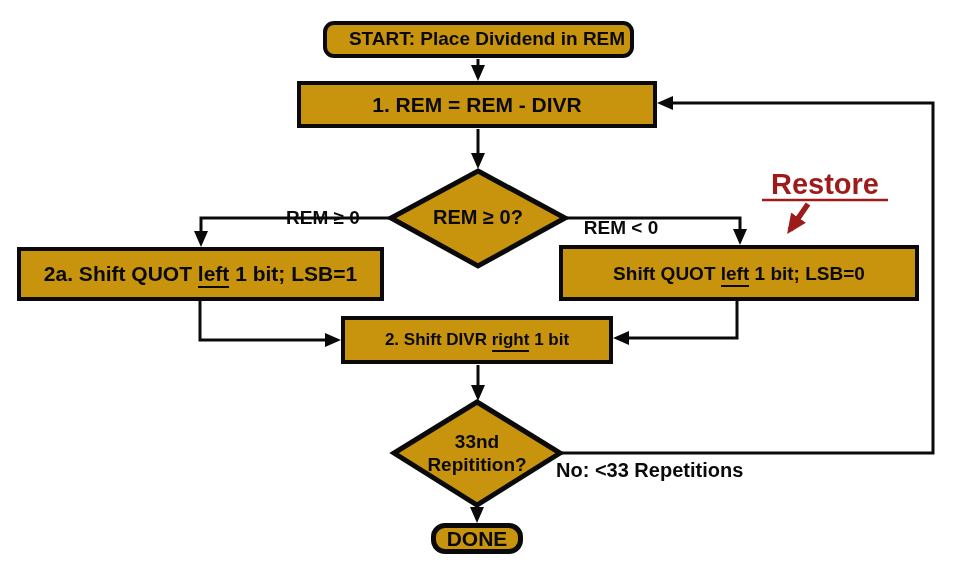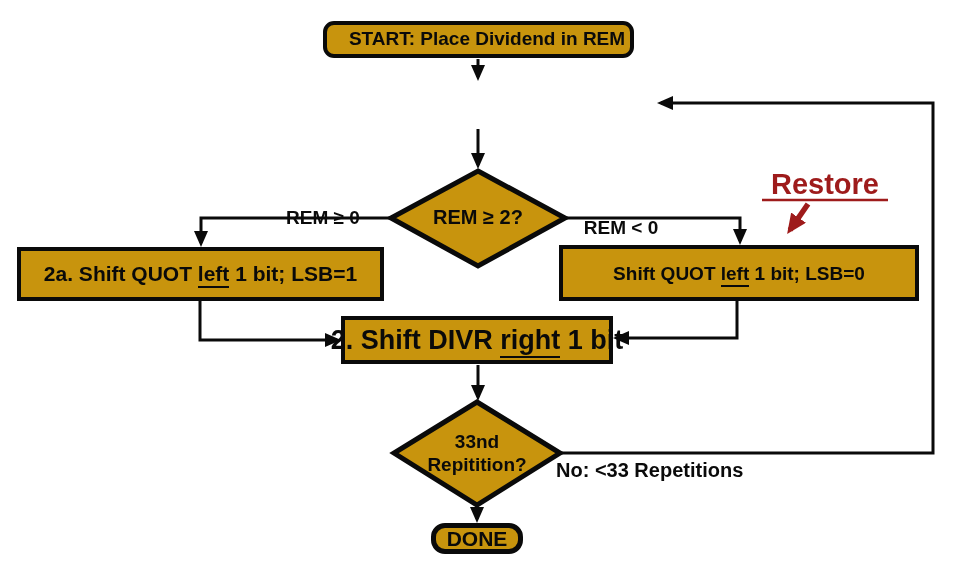--- a/index.html
+++ b/index.html
@@ -65,23 +65,26 @@
     <polygon class="diamond" points="477,402 560,453 477,505 394,453"></polygon>
 
     <line class="restore-line" x1="762" y1="200" x2="888" y2="200" stroke-width="2.5"></line>
     <line class="restore-line" x1="808" y1="204" x2="790" y2="230" stroke-width="5.5" marker-end="url(#redarr)"></line>
   </svg>
 
   <div class="node rounded" style="left:323px;top:21px;width:311px;height:37px;font-size:19px;padding-left:17px;">
     <span>START: Place Dividend in REM</span>
   </div>
 
+  <div class="node" style="left:297px;top:81px;width:360px;height:47px;font-size:21px;">
+    <span>1. REM = REM - DIVR</span>
+  </div>
 
   <div class="diamond-label" style="left:398px;top:206px;width:160px;font-size:20px;">
-    <span>REM ≥ 2?</span>
+    <span>REM ≥ 0?</span>
   </div>
 
   <div class="lbl center" style="left:253px;top:191px;width:140px;font-size:19px;margin-top:16px;">
     <span>REM ≥ 0</span>
   </div>
   <div class="lbl center" style="left:551px;top:193px;width:140px;font-size:19px;margin-top:24px;">
     <span>REM &lt; 0</span>
   </div>
 
   <div class="lbl center restore" style="left:760px;top:168px;width:130px;">
@@ -89,21 +92,21 @@
   </div>
 
   <div class="node" style="left:17px;top:247px;width:367px;height:54px;font-size:21px;">
     <span><span>2a. Shift QUOT </span><span class="u">left</span><span> 1 bit; LSB=1</span></span>
   </div>
 
   <div class="node two-line" style="left:559px;top:245px;width:360px;height:56px;font-size:19px;flex-direction:column;">
     <span><span>Shift QUOT </span><span class="u">left</span><span> 1 bit; LSB=0</span></span>
   </div>
 
-  <div class="node" style="left:341px;top:316px;width:272px;height:48px;font-size:27px;">
+  <div class="node" style="left:341px;top:316px;width:272px;height:48px;font-size:17px;">
     <span><span>2. Shift DIVR </span><span class="u">right</span><span> 1 bit</span></span>
   </div>
 
   <div class="diamond-label" style="left:397px;top:430px;width:160px;font-size:19px;">
     <span>33nd</span><br>
     <span>Repitition?</span>
   </div>
 
   <div class="lbl" style="left:556px;top:459px;font-size:20px;">
     <span>No: &lt;33 Repetitions</span>

